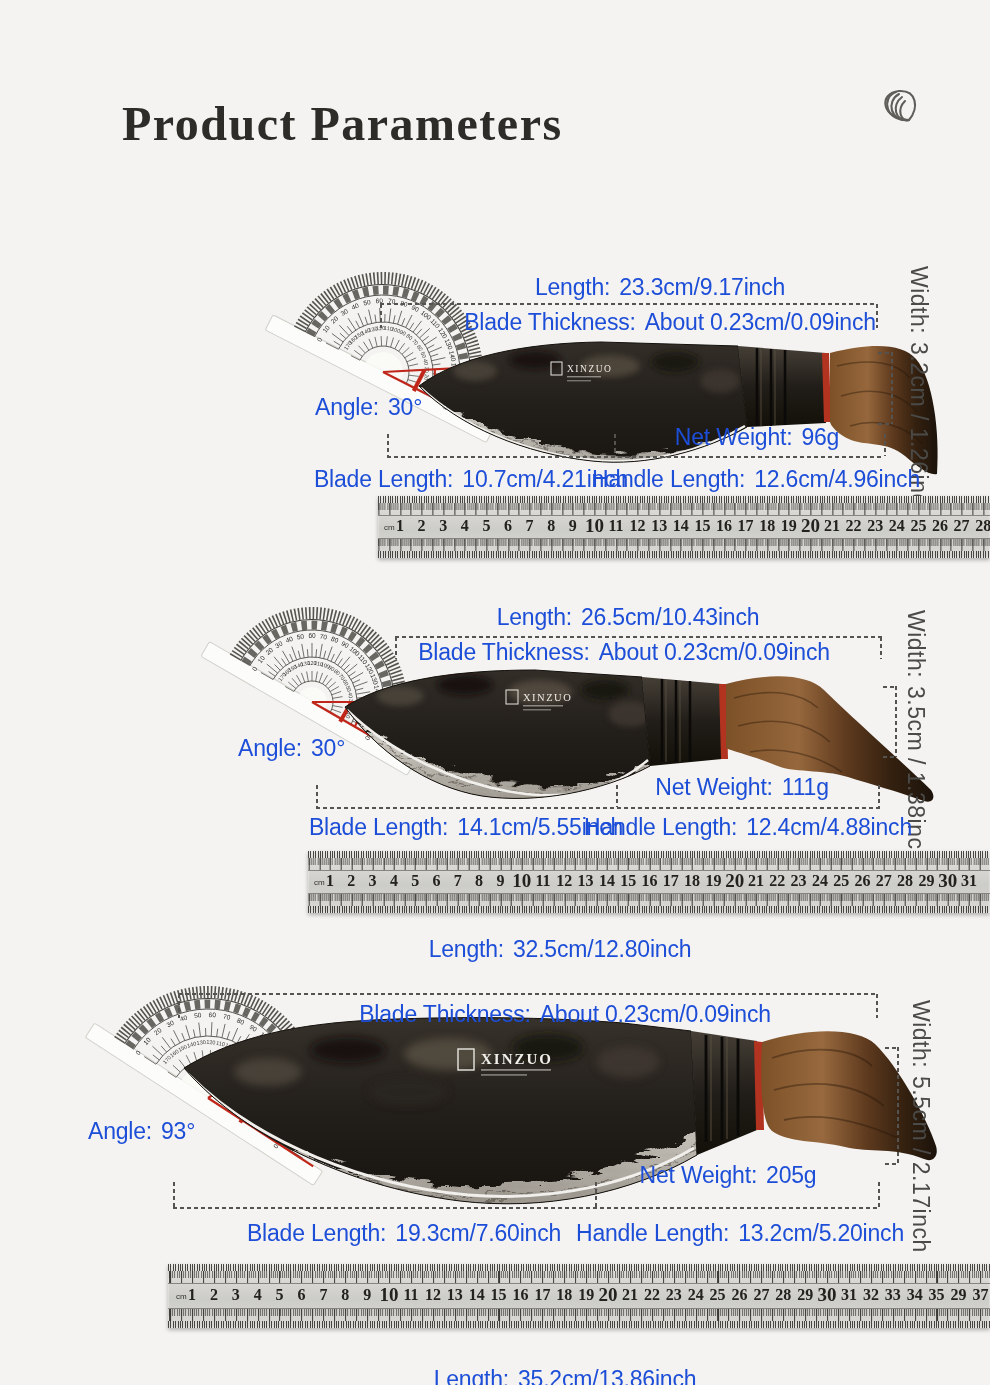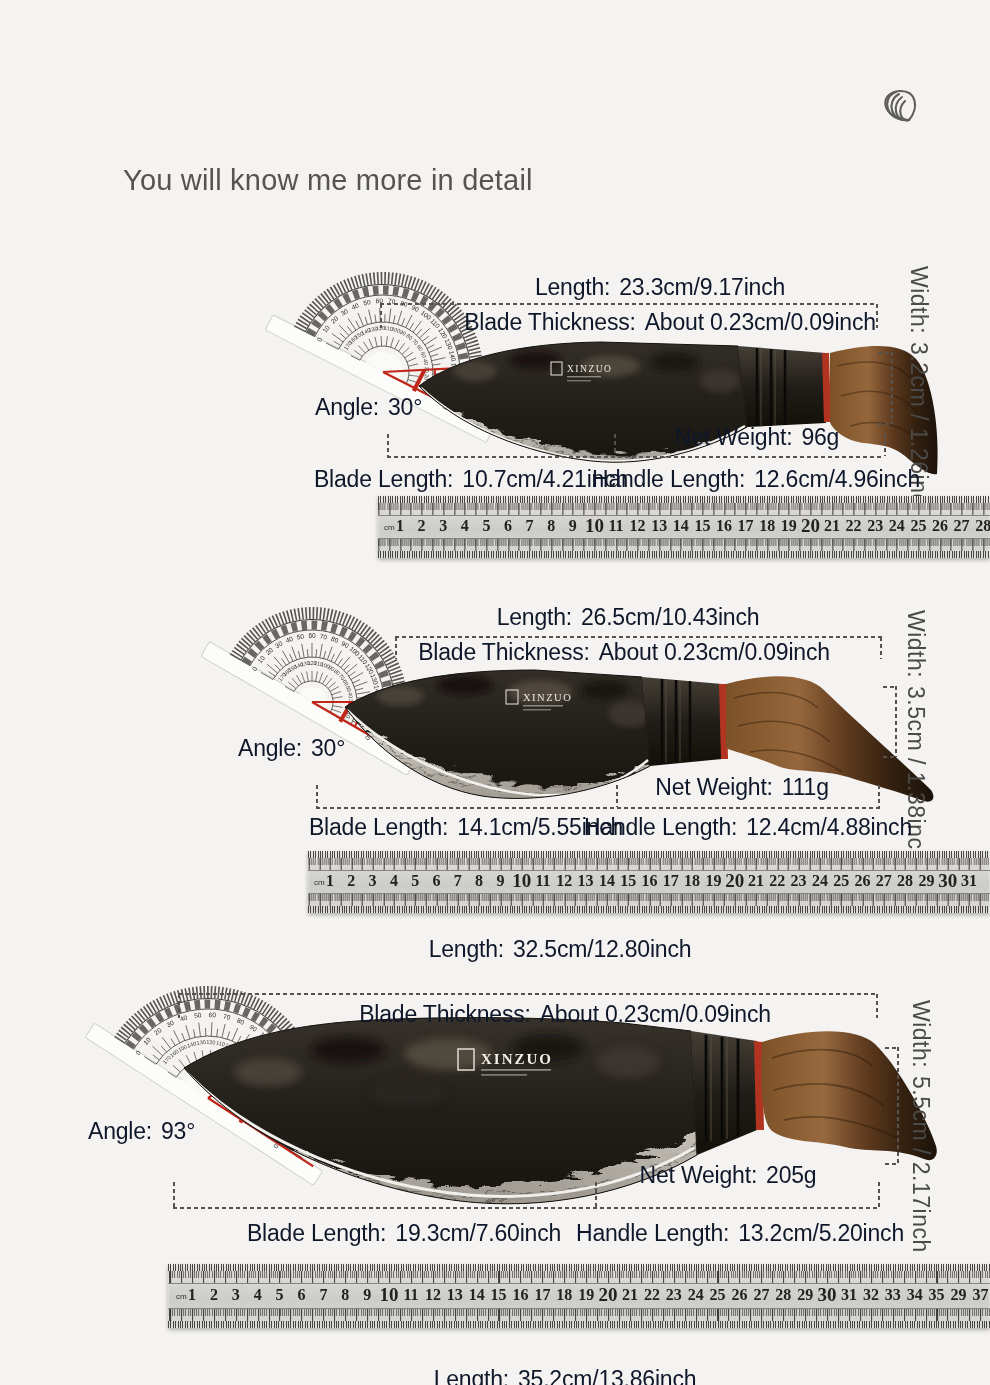--- a/index.html
+++ b/index.html
@@ -16,21 +16,21 @@
     font-family:"Liberation Serif", serif; font-weight:600;
     font-size:48px; letter-spacing:1.5px; color:#2e2c29; white-space:nowrap;
   }
   .subtitle{
     position:absolute; left:123px; top:164px;
     font-size:29px; font-weight:400; color:#56544f; letter-spacing:.2px; white-space:nowrap;
   }
   
   .spec{
     position:absolute; white-space:nowrap; font-size:23px; line-height:26px;
-    color:#0f172a; letter-spacing:-.2px; transform:translateX(-50%);text-align:center;
+    color:#1d4ed8; letter-spacing:-.2px; transform:translateX(-50%);text-align:center;
   }
   .spec.left-anchor{transform:none;}
   .spec .val{margin-left:9px;}
   
   .wtext{
     position:absolute; writing-mode:vertical-rl; font-size:23px; color:#4a4a48;
     letter-spacing:.5px; white-space:nowrap;
   }
   .wtext .val{margin-top:8px; display:inline-block;}
   
@@ -47,21 +47,21 @@
     font-family:"Liberation Serif", serif; font-weight:700; font-size:16px; color:#24221e;}
   .rnum.big{font-size:19px;}
   .runit{position:absolute; font-size:8px; color:#33312d;}
   svg{overflow:visible;}
   .knife, .protractor{position:absolute;}
 </style>
 </head>
 <body>
 <div id="page">
 
-<div class="subtitle">You will know me more in detail</div>
+<div class="title">Product Parameters</div>
 <svg class="abs" style="left:872px;top:86px" width="54" height="46" viewBox="0 0 54 46">
   <g fill="none" stroke="#5f5e5a" stroke-width="2.1" stroke-linecap="round">
     <path d="M37,34 C9,33 6,7 27,5 C45,4 47,22 37,34 Z"></path>
     <path d="M37,34 C13,36 9,11 24,6"></path>
     <path d="M37,34 C18,36 14,15 27,8"></path>
     <path d="M37,34 C23,36 19,19 30,11"></path>
     <path d="M37,34 C28,36 25,23 33,15"></path>
   </g>
 </svg>
 

